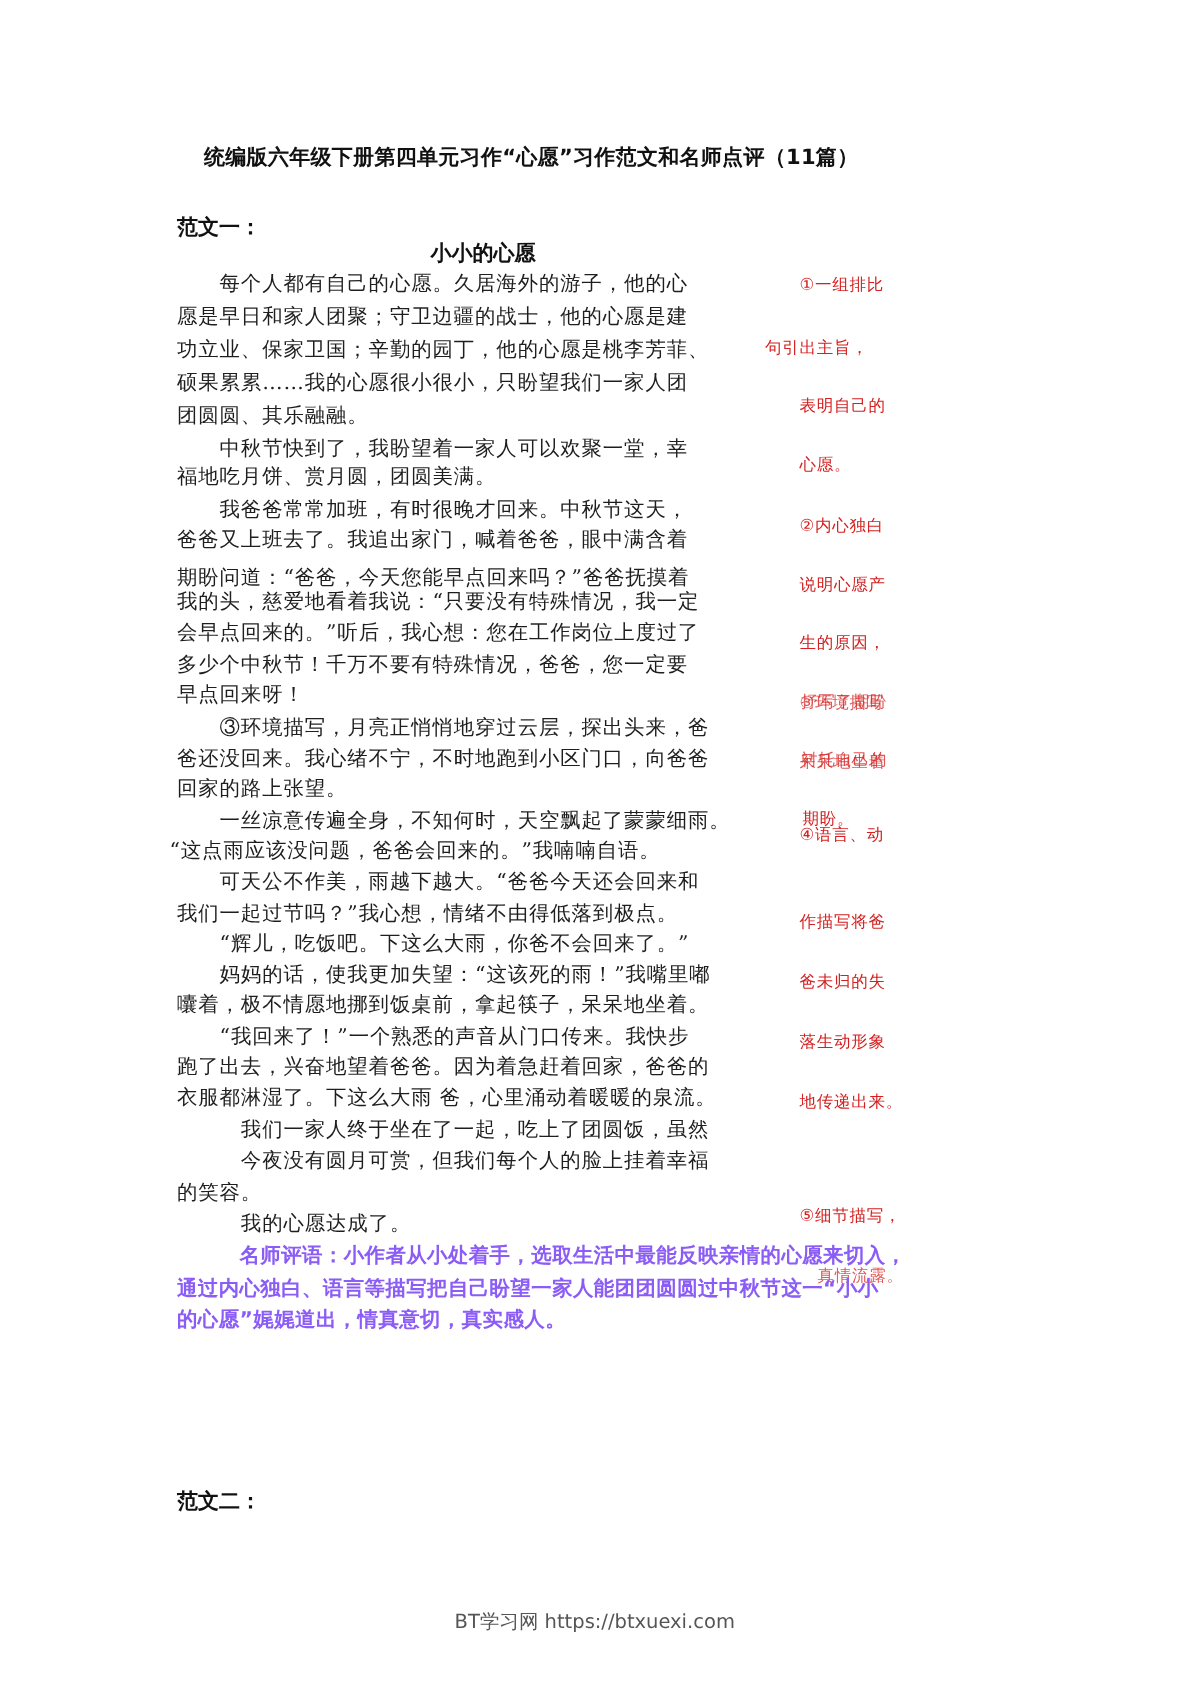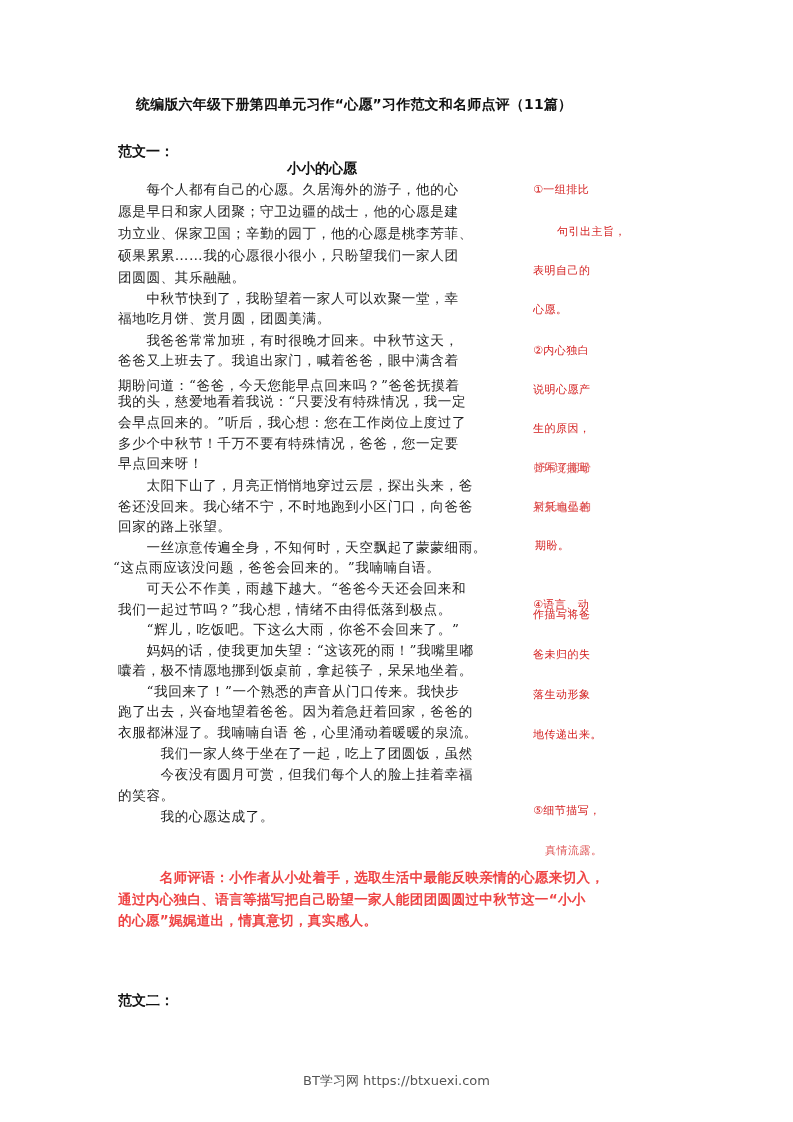--- a/index.html
+++ b/index.html
@@ -8,21 +8,21 @@
   .abs { position: absolute; white-space: nowrap; }
   .title { left: 136px; top: 96px; font-family: "DejaVu Sans", "Liberation Sans", sans-serif;
            font-weight: bold; font-size: 14px; color: #111; letter-spacing: 0.2px; }
   .section { font-family: "DejaVu Sans", "Liberation Sans", sans-serif; font-weight: bold; font-size: 14px; color:#111; }
   .essay-title { left: 287px; top: 160px; font-family: "DejaVu Sans", "Liberation Sans", sans-serif;
                  font-weight: bold; font-size: 14px; color: #111; }
   .line { font-size: 13.6px; line-height: 18px; color: #1e1e1e; letter-spacing: 0.6px; }
   .note { font-family: "DejaVu Sans", "Liberation Sans", sans-serif; font-size: 11px; color: #d42020; letter-spacing: 0.5px; }
   .note.ghost { opacity: 0.75; }
   .comment { font-family: "DejaVu Sans", "Liberation Sans", sans-serif; font-weight: bold; font-size: 13.6px;
-             color: #ef4444; line-height: 22px; letter-spacing: 0.3px; margin-top: 40px; }
+             color: #8b5cf6; line-height: 22px; letter-spacing: 0.3px; }
   .footer { left: 0; width: 793px; top: 1072px; text-align: center; font-family: "DejaVu Sans", "Liberation Sans", sans-serif;
             font-size: 13px; color: #555; }
 </style>
 </head>
 <body>
 
 <div class="abs title">统编版六年级下册第四单元习作“心愿”习作范文和名师点评（11篇）</div>
 <div class="abs section" style="left:118px; top:143px;">范文一：</div>
 <div class="abs essay-title">小小的心愿</div>
 
@@ -34,53 +34,53 @@
   <div class="abs line" style="left:118px; top:268px;">团圆圆、其乐融融。</div>
   <div class="abs line" style="left:118px; top:290px;font-family:Liberation Serif, serif;">　　中秋节快到了，我盼望着一家人可以欢聚一堂，幸</div>
   <div class="abs line" style="left:118px; top:309px;">福地吃月饼、赏月圆，团圆美满。</div>
   <div class="abs line" style="left:118px; top:331px;">　　我爸爸常常加班，有时很晚才回来。中秋节这天，</div>
   <div class="abs line" style="left:118px; top:351px;">爸爸又上班去了。我追出家门，喊着爸爸，眼中满含着</div>
   <div class="abs line" style="left:118px; top:376px;">期盼问道：“爸爸，今天您能早点回来吗？”爸爸抚摸着</div>
   <div class="abs line" style="left:118px; top:392px;">我的头，慈爱地看着我说：“只要没有特殊情况，我一定</div>
   <div class="abs line" style="left:118px; top:413px;">会早点回来的。”听后，我心想：您在工作岗位上度过了</div>
   <div class="abs line" style="left:118px; top:434px;">多少个中秋节！千万不要有特殊情况，爸爸，您一定要</div>
   <div class="abs line" style="left:118px; top:454px;">早点回来呀！</div>
-  <div class="abs line" style="left:118px; top:476px;">　　太阳下山了，月亮正悄悄地穿过云层，探出头来，爸</div>
+  <div class="abs line" style="left:118px; top:476px;">　　③环境描写，月亮正悄悄地穿过云层，探出头来，爸</div>
   <div class="abs line" style="left:118px; top:497px;">爸还没回来。我心绪不宁，不时地跑到小区门口，向爸爸</div>
   <div class="abs line" style="left:118px; top:517px;">回家的路上张望。</div>
   <div class="abs line" style="left:118px; top:538px;">　　一丝凉意传遍全身，不知何时，天空飘起了蒙蒙细雨。</div>
   <div class="abs line" style="left:113px; top:558px;">“这点雨应该没问题，爸爸会回来的。”我喃喃自语。</div>
   <div class="abs line" style="left:118px; top:579px;">　　可天公不作美，雨越下越大。“爸爸今天还会回来和</div>
   <div class="abs line" style="left:118px; top:600px;">我们一起过节吗？”我心想，情绪不由得低落到极点。</div>
   <div class="abs line" style="left:118px; top:620px;">　　“辉儿，吃饭吧。下这么大雨，你爸不会回来了。”</div>
   <div class="abs line" style="left:118px; top:641px;">　　妈妈的话，使我更加失望：“这该死的雨！”我嘴里嘟</div>
   <div class="abs line" style="left:118px; top:661px;">囔着，极不情愿地挪到饭桌前，拿起筷子，呆呆地坐着。</div>
   <div class="abs line" style="left:118px; top:682px;">　　“我回来了！”一个熟悉的声音从门口传来。我快步</div>
   <div class="abs line" style="left:118px; top:702px;">跑了出去，兴奋地望着爸爸。因为着急赶着回家，爸爸的</div>
-  <div class="abs line" style="left:118px; top:723px;">衣服都淋湿了。我喃喃自语 爸，心里涌动着暖暖的泉流。</div>
+  <div class="abs line" style="left:118px; top:723px;">衣服都淋湿了。下这么大雨 爸，心里涌动着暖暖的泉流。</div>
   <div class="abs line" style="left:118px; top:744px;">　　　我们一家人终于坐在了一起，吃上了团圆饭，虽然</div>
   <div class="abs line" style="left:118px; top:765px;">　　　今夜没有圆月可赏，但我们每个人的脸上挂着幸福</div>
   <div class="abs line" style="left:118px; top:786px;">的笑容。</div>
   <div class="abs line" style="left:118px; top:807px;">　　　我的心愿达成了。</div>
 </div>
 
 <div>
   <div class="abs note" style="left:533px; top:182px;">①一组排比</div>
-  <div class="abs note" style="left:557px; top:224px;">句引出主旨，</div>
+  <div class="abs note" style="left:510px; top:224px;">句引出主旨，</div>
   <div class="abs note" style="left:533px; top:263px;">表明自己的</div>
   <div class="abs note" style="left:533px; top:302px;">心愿。</div>
   <div class="abs note" style="left:533px; top:343px;">②内心独白</div>
   <div class="abs note" style="left:533px; top:382px;">说明心愿产</div>
   <div class="abs note" style="left:533px; top:421px;">生的原因，</div>
   <div class="abs note ghost" style="left:534px; top:460px;">抒写了期盼</div>
   <div class="abs note ghost" style="left:533px; top:461px;">③环境描写</div>
   <div class="abs note ghost" style="left:534px; top:499px;">衬托自己的</div>
   <div class="abs note ghost" style="left:533px; top:500px;">呆呆地坐着</div>
   <div class="abs note" style="left:535px; top:538px;">期盼。</div>
-  <div class="abs note" style="left:533px; top:597px;">④语言、动</div>
+  <div class="abs note" style="left:533px; top:549px;">④语言、动</div>
   <div class="abs note" style="left:533px; top:607px;">作描写将爸</div>
   <div class="abs note" style="left:533px; top:647px;">爸未归的失</div>
   <div class="abs note" style="left:533px; top:687px;">落生动形象</div>
   <div class="abs note" style="left:533px; top:727px;">地传递出来。</div>
   <div class="abs note" style="left:533px; top:803px;">⑤细节描写，</div>
   <div class="abs note ghost" style="left:545px; top:843px;">真情流露。</div>
 </div>
 
 <div>
   <div class="abs comment" style="left:118px; top:826px;">　　　名师评语：小作者从小处着手，选取生活中最能反映亲情的心愿来切入，</div>

